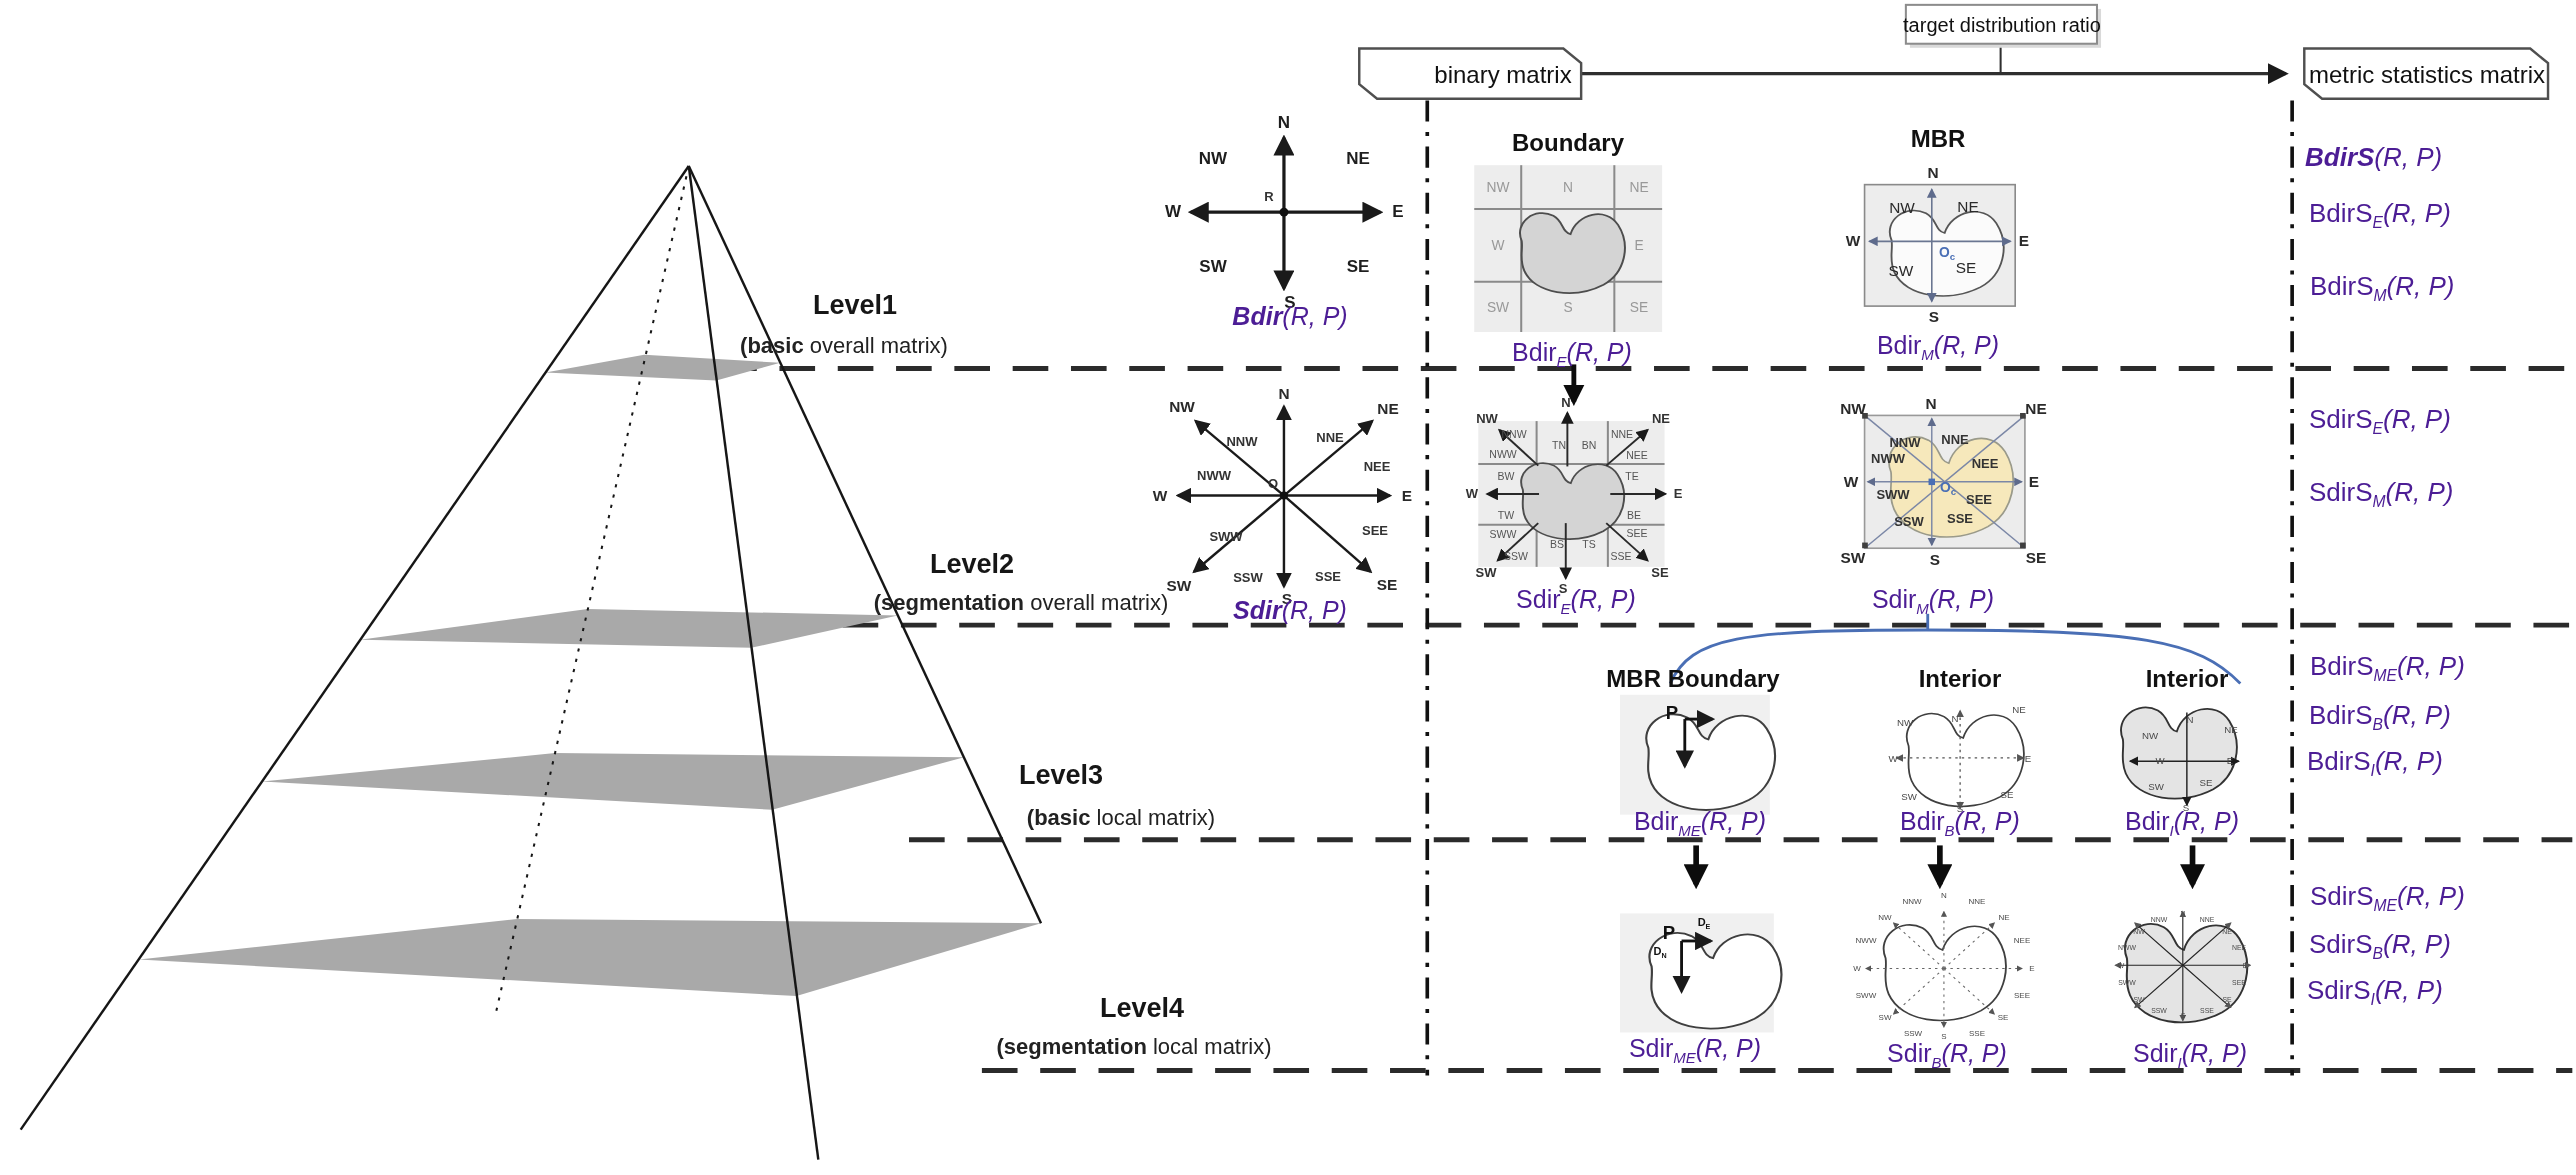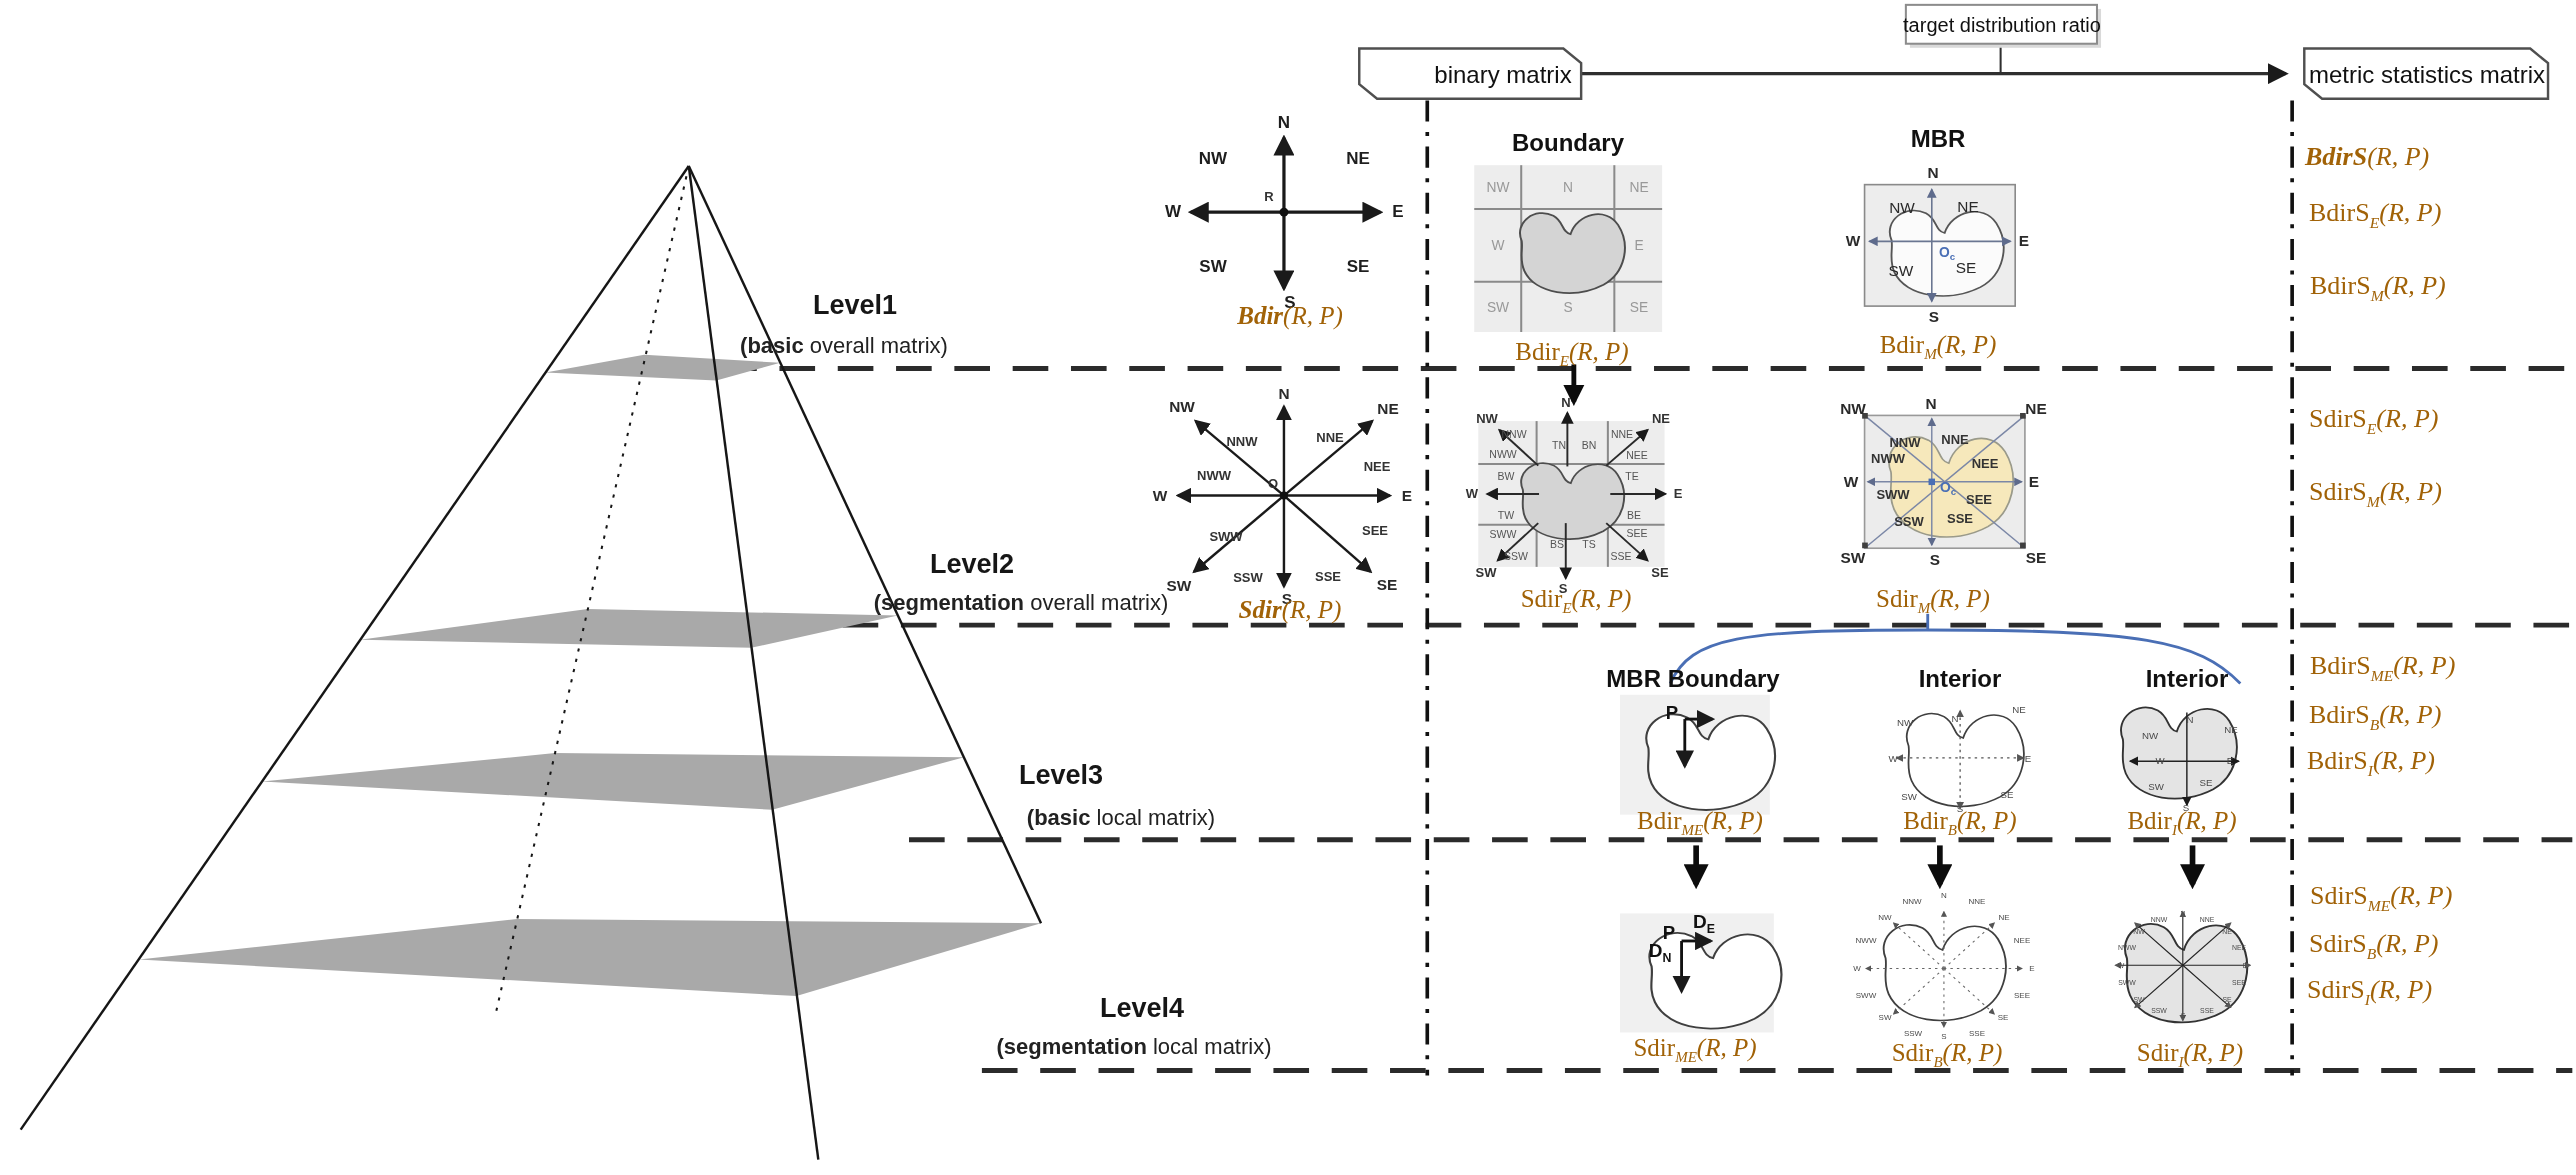--- a/index.html
+++ b/index.html
@@ -7,38 +7,38 @@
          font-family:"Liberation Sans",sans-serif;color:#1c1c1c}
   svg.bg{position:absolute;left:0;top:0;z-index:1}
   .t{position:absolute;transform:translate(-50%,-50%);white-space:nowrap;z-index:3;line-height:1.04}
   .tl{position:absolute;transform:translateY(-50%);white-space:nowrap;z-index:3}
   .b{font-weight:800}
   .lvl{font-size:27px;font-weight:800;color:#161616}
   .desc{font-size:22px;color:#222}
   .boxlbl{font-size:24px;color:#111}
   .ratio{font-size:20px;color:#111}
   .title{font-size:24px;font-weight:800;color:#111}
-  .cap,.form{font-size:25px;font-family:Liberation Serif, serif;color:#a16207}
+  .cap,.form{font-size:25px;font-family:Liberation Sans, sans-serif;color:#4c1d95}
   .form{font-size:26px}
   .fname{font-style:normal}
   .it .fname{font-style:italic;font-weight:600}
   sub.fsub{font-style:italic;font-size:0.6em}
   .fargs{font-style:italic}
   .d20{font-size:17px;color:#1e1e1e;font-weight:700}
   .d19{font-size:15.4px;color:#2a2a2a;font-weight:700}
   .d19n{font-size:15.4px;color:#2a2a2a}
   .d17{font-size:13.8px;color:#999}
   .d16{font-size:13px;color:#333;font-weight:700}
   .d14{font-size:10.5px;color:#555}
   .d12{font-size:9.7px;color:#4a4a4a}
   .d10{font-size:8px;color:#4a4a4a}
   .d9{font-size:6.9px;color:#4a4a4a}
   .blue{color:#4a6fb5;font-weight:800;font-size:13.8px}
   .p{font-size:18.6px;font-weight:800;color:#111}
-  .dsub{font-size:19px;font-weight:800;color:#111}
+  .dsub{font-size:11px;font-weight:800;color:#111}
 </style>
 </head>
 <body>
 
 <div id="stage">
 
 <svg class="bg" width="2576" height="1175" viewBox="0 0 3180 1451">
   <defs>
     <marker id="mA" viewBox="0 0 10 10" refX="8.5" refY="5" markerWidth="6.5" markerHeight="6.5" orient="auto-start-reverse">
           <path d="M0,0 L10,5 L0,10 Z" fill="#1a1a1a"></path>

